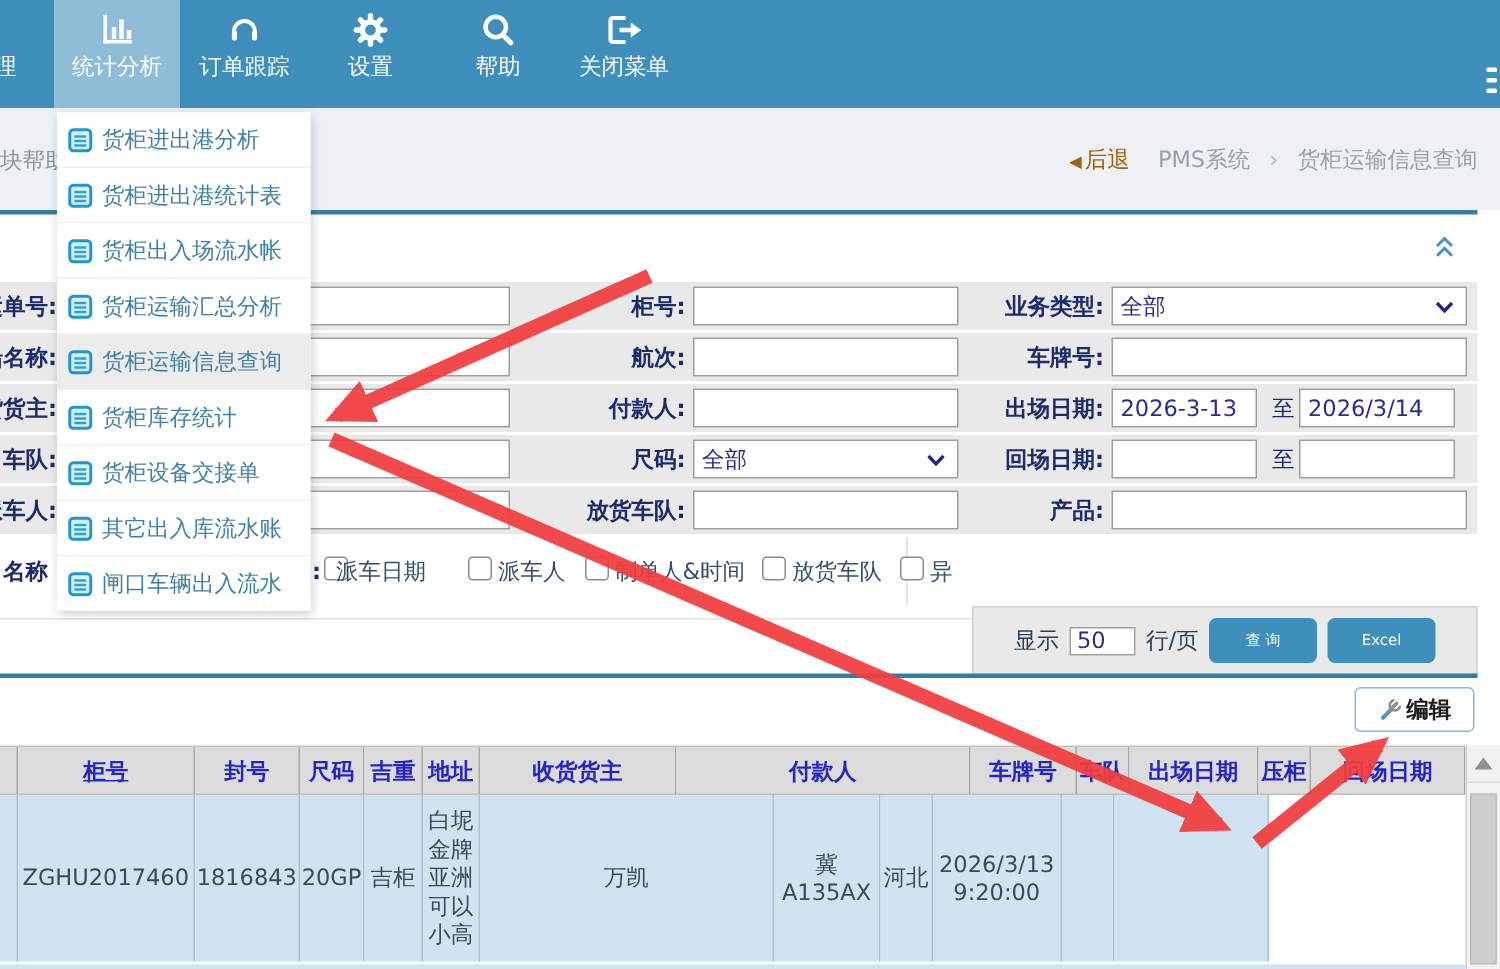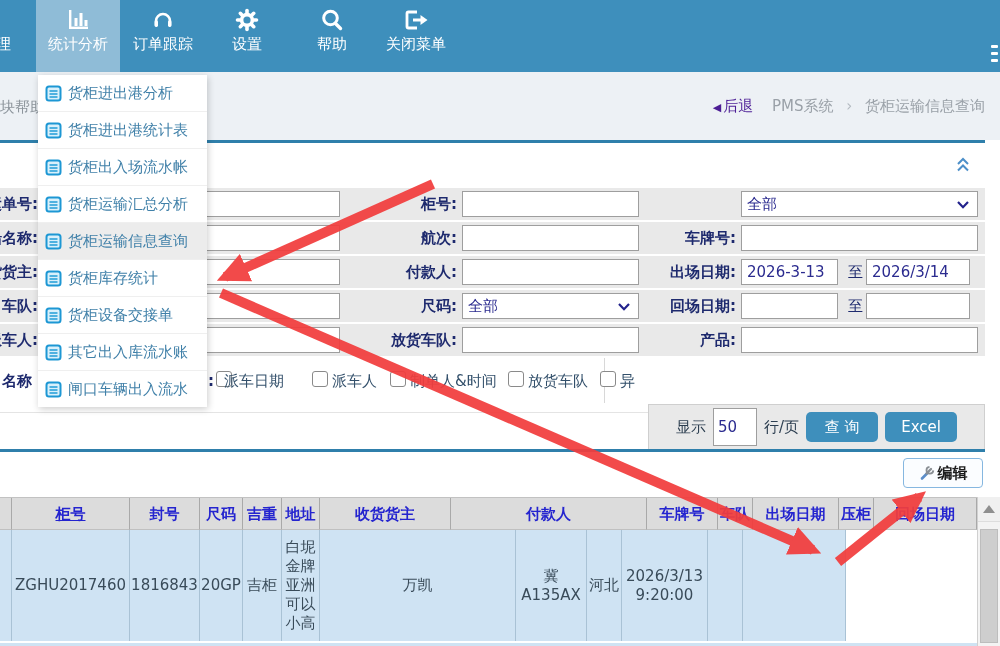--- a/index.html
+++ b/index.html
@@ -12,21 +12,21 @@
   .nav-item.active{background:#8fbcd7;}
   .nav-item .nicon{display:block;margin:7px auto 1px;width:26px;height:26px;}
   .nav-item .nlabel{font-size:15px;line-height:20px;display:block;}
   .nav-more{position:absolute;left:991px;top:45px;width:7px;height:20px;}
   .nav-more i{display:block;width:7px;height:3px;background:#fff;margin-bottom:4px;border-radius:1px;}
 
   
   .crumbbar{position:absolute;left:0;top:72px;width:1000px;height:68px;background:#edf1f5;}
   .crumb-left{position:absolute;left:0;top:26px;color:#8d959c;font-size:15px;white-space:nowrap;}
   .crumbs{position:absolute;right:15px;top:25px;font-size:15px;white-space:nowrap;color:#9aa1a8;}
-  .crumbs .back{color:#4c1d95;margin-right:14px;}
+  .crumbs .back{color:#a16207;margin-right:14px;}
   .crumbs .back .tri{font-size:11px;margin-right:2px;}
   .crumbs .sep{margin:0 8px;color:#b3bac0;}
 
   
   .panel{position:absolute;left:0;top:140px;width:985px;height:273px;background:#fff;
          border-top:3px solid #2f7fab;border-bottom:1px solid #e4e4e4;box-sizing:border-box;}
   .collapse{position:absolute;right:14px;top:14px;width:16px;height:15px;cursor:pointer;}
   .frows{position:absolute;left:0;top:45px;width:985px;}
   .frow{position:relative;height:32px;margin-bottom:2px;background:#e9e9e9;}
   .flab{position:absolute;top:0;height:32px;line-height:32px;font-size:15px;font-weight:bold;
@@ -52,24 +52,24 @@
       border-radius:3px;box-sizing:border-box;}
   .cblab{position:absolute;top:0;line-height:46px;font-size:15px;color:#33506b;white-space:nowrap;}
   .namelab{position:absolute;left:2px;top:0;line-height:46px;font-size:15px;font-weight:bold;color:#1e2a6e;}
   .colon{position:absolute;left:208px;top:0;line-height:46px;font-size:15px;font-weight:bold;color:#1e2a6e;}
 
   
   .btnband{position:absolute;left:648px;top:261px;width:337px;height:46px;background:#e9e9e9;
            border:1px solid #cfcfcf;box-sizing:border-box;display:flex;align-items:center;
            justify-content:center;gap:7px;}
   .btnband .txt{font-size:15px;color:#2c3e50;}
-  .pgsize{width:44px;height:38px;box-sizing:border-box;border:1px solid #9e9e9e;background:#fff;
+  .pgsize{width:44px;height:19px;box-sizing:border-box;border:1px solid #9e9e9e;background:#fff;
           font-size:15px;color:#2b2b8f;padding:0 4px;font-family:inherit;}
   .blue-btn{height:30px;min-width:72px;background:#3e8fbc;color:#fff;border:none;border-radius:5px;
-            font-size:15px;padding:0 14px;cursor:pointer;font-family:inherit;}
+            font-size:10px;padding:0 14px;cursor:pointer;font-family:inherit;}
 
   
   .rule2{position:absolute;left:0;top:449px;width:985px;height:3px;background:#2f7fab;}
   .edit-btn{position:absolute;left:903px;top:458px;width:80px;height:30px;box-sizing:border-box;
             background:#fbfdff;border:1px solid #86b7e0;border-radius:4px;display:flex;
             align-items:center;justify-content:center;gap:3px;cursor:pointer;}
   .edit-btn span{font-size:15px;font-weight:bold;color:#1c1c1c;}
 
   
   .grid{position:absolute;left:0;top:497px;width:977px;}
@@ -185,20 +185,21 @@
       <polyline points="3,13.5 8,8.5 13,13.5" stroke="#4c8fc9" stroke-width="2" fill="none"></polyline>
     </svg>
 
     <div class="frows">
 
       <div class="frow">
         <span class="flab l">运单号:</span>
         <input class="inp l" style="">
         <span class="flab m">柜号:</span>
         <input class="inp m" style="">
+        <span class="flab r">业务类型:</span>
         <div class="sel" style="left:741px;width:237px;">
           <span>全部</span>
           <svg class="chev" width="12" height="8" viewBox="0 0 12 8">
               <polyline points="1,1 6,6.2 11,1" stroke="#22228c" stroke-width="2.2" fill="none"></polyline>
             </svg>
         </div>
       </div>
 
       <div class="frow">
         <span class="flab l">船名称:</span>

